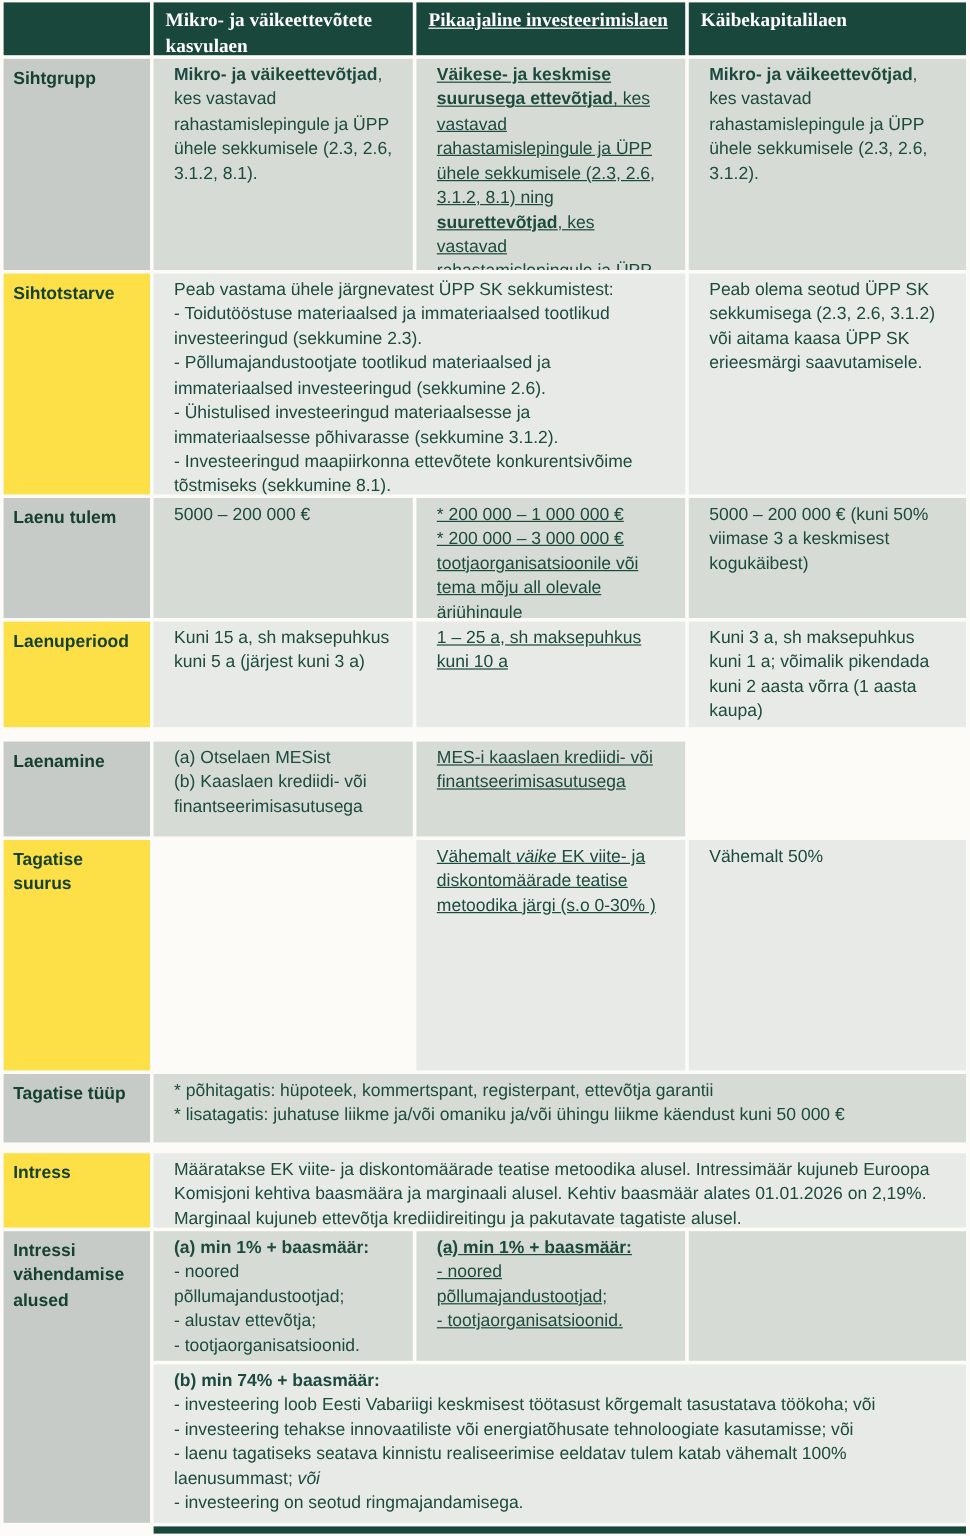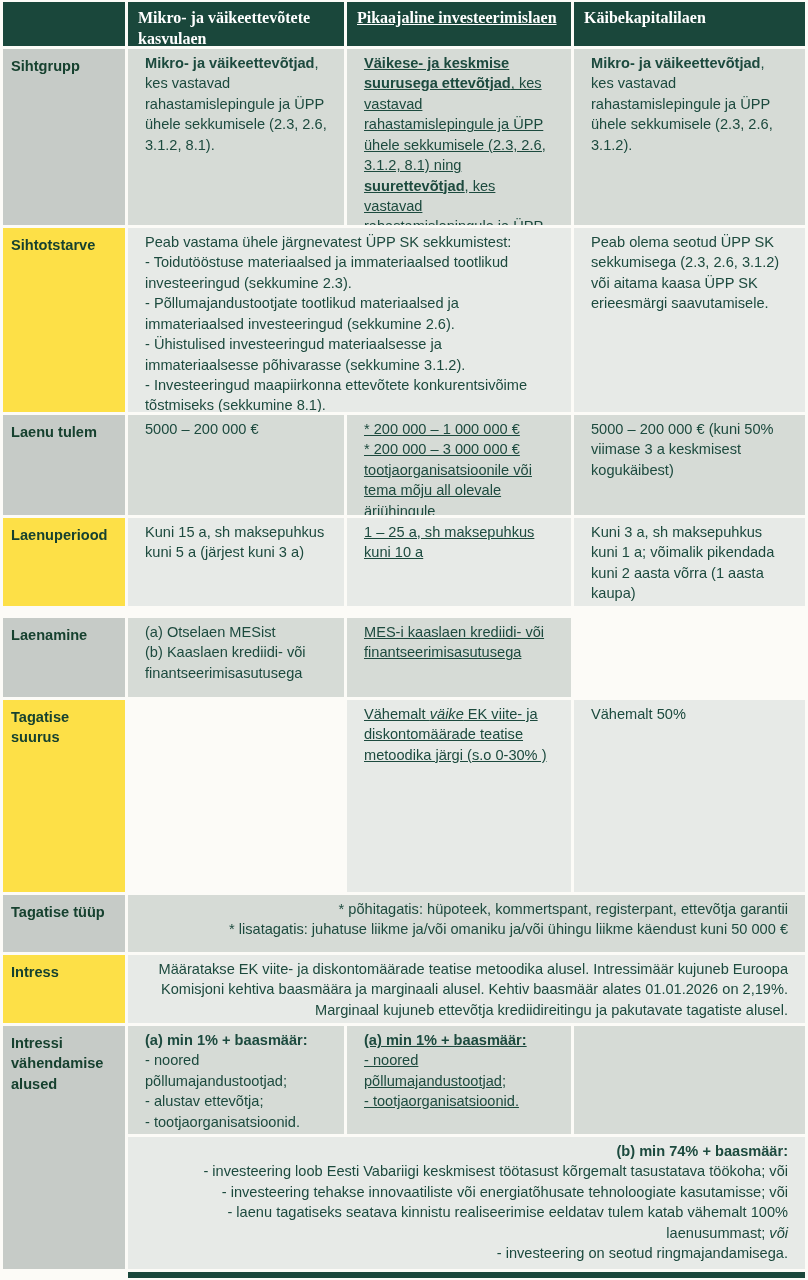--- a/index.html
+++ b/index.html
@@ -28,24 +28,24 @@
   .lbl{padding:7px 4px 12px 8px;font-weight:700;color:#16412f;white-space:normal;}
   .dark-l{background:#c6cbc7;}
   .dark-c{background:#d6dbd6;}
   .light-l{background:#fde047;}
   .light-c{background:#e7eae7;}
   .b{font-weight:700;}
   .i{font-style:italic;}
   .spacer{background:transparent;}
   .bottombar{background:#1a473b;}
   .c1{grid-column:1;} .c2{grid-column:2;} .c3{grid-column:3;text-decoration:underline;} .c4{grid-column:4;}
-  .c23{grid-column:2/4;} .c24{grid-column:2/5;text-align:right;} .c14{grid-column:1/5;}
+  .c23{grid-column:2/4;} .c24{grid-column:2/5;} .c14{grid-column:1/5;}
   .r1{grid-row:1;} .r2{grid-row:2;} .r3{grid-row:3;} .r4{grid-row:4;}
   .r5{grid-row:5;} .r6{grid-row:6;} .r7{grid-row:7;} .r8{grid-row:8;}
-  .r9{grid-row:9;} .r10{grid-row:10;} .r11{grid-row:11;} .r12{grid-row:12;}
+  .r9{grid-row:9;} .r10{grid-row:10;margin-top:6px;} .r11{grid-row:11;} .r12{grid-row:12;}
   .r13{grid-row:13;} .r1112{grid-row:11/13;}
 </style>
 </head>
 <body>
 
 <div id="tbl">
 
   <div class="hdr r1 c1"></div>
   <div class="hdr r1 c2">Mikro- ja väikeettevõtete kasvulaen</div>
   <div class="hdr r1 c3">Pikaajaline investeerimislaen</div>

